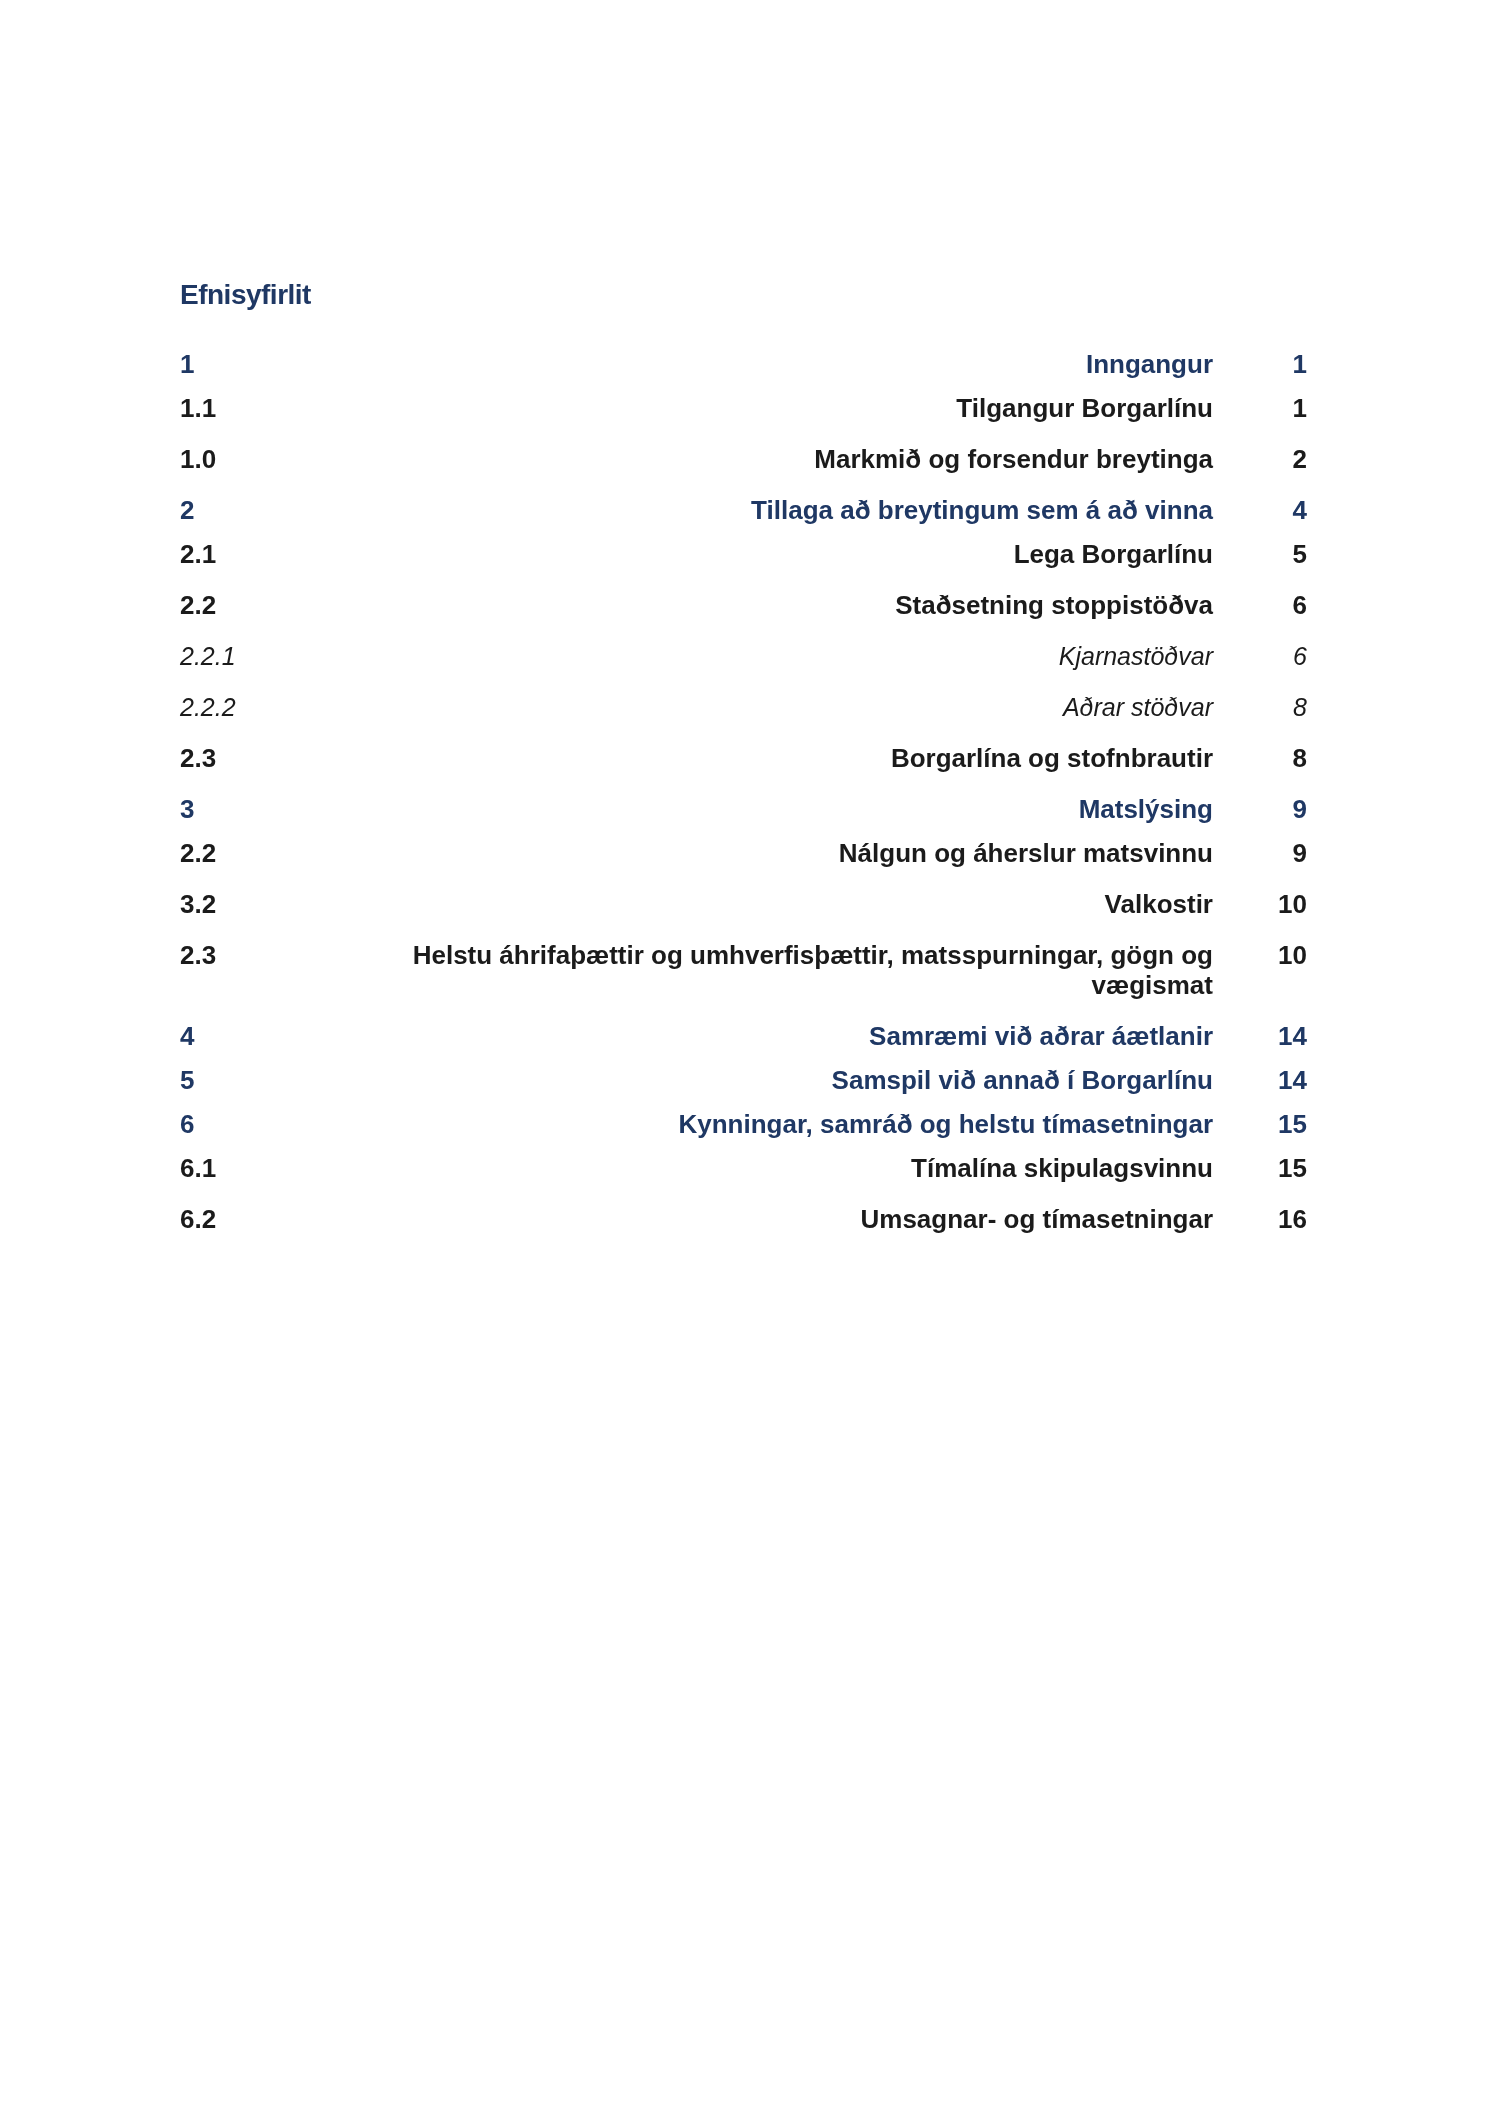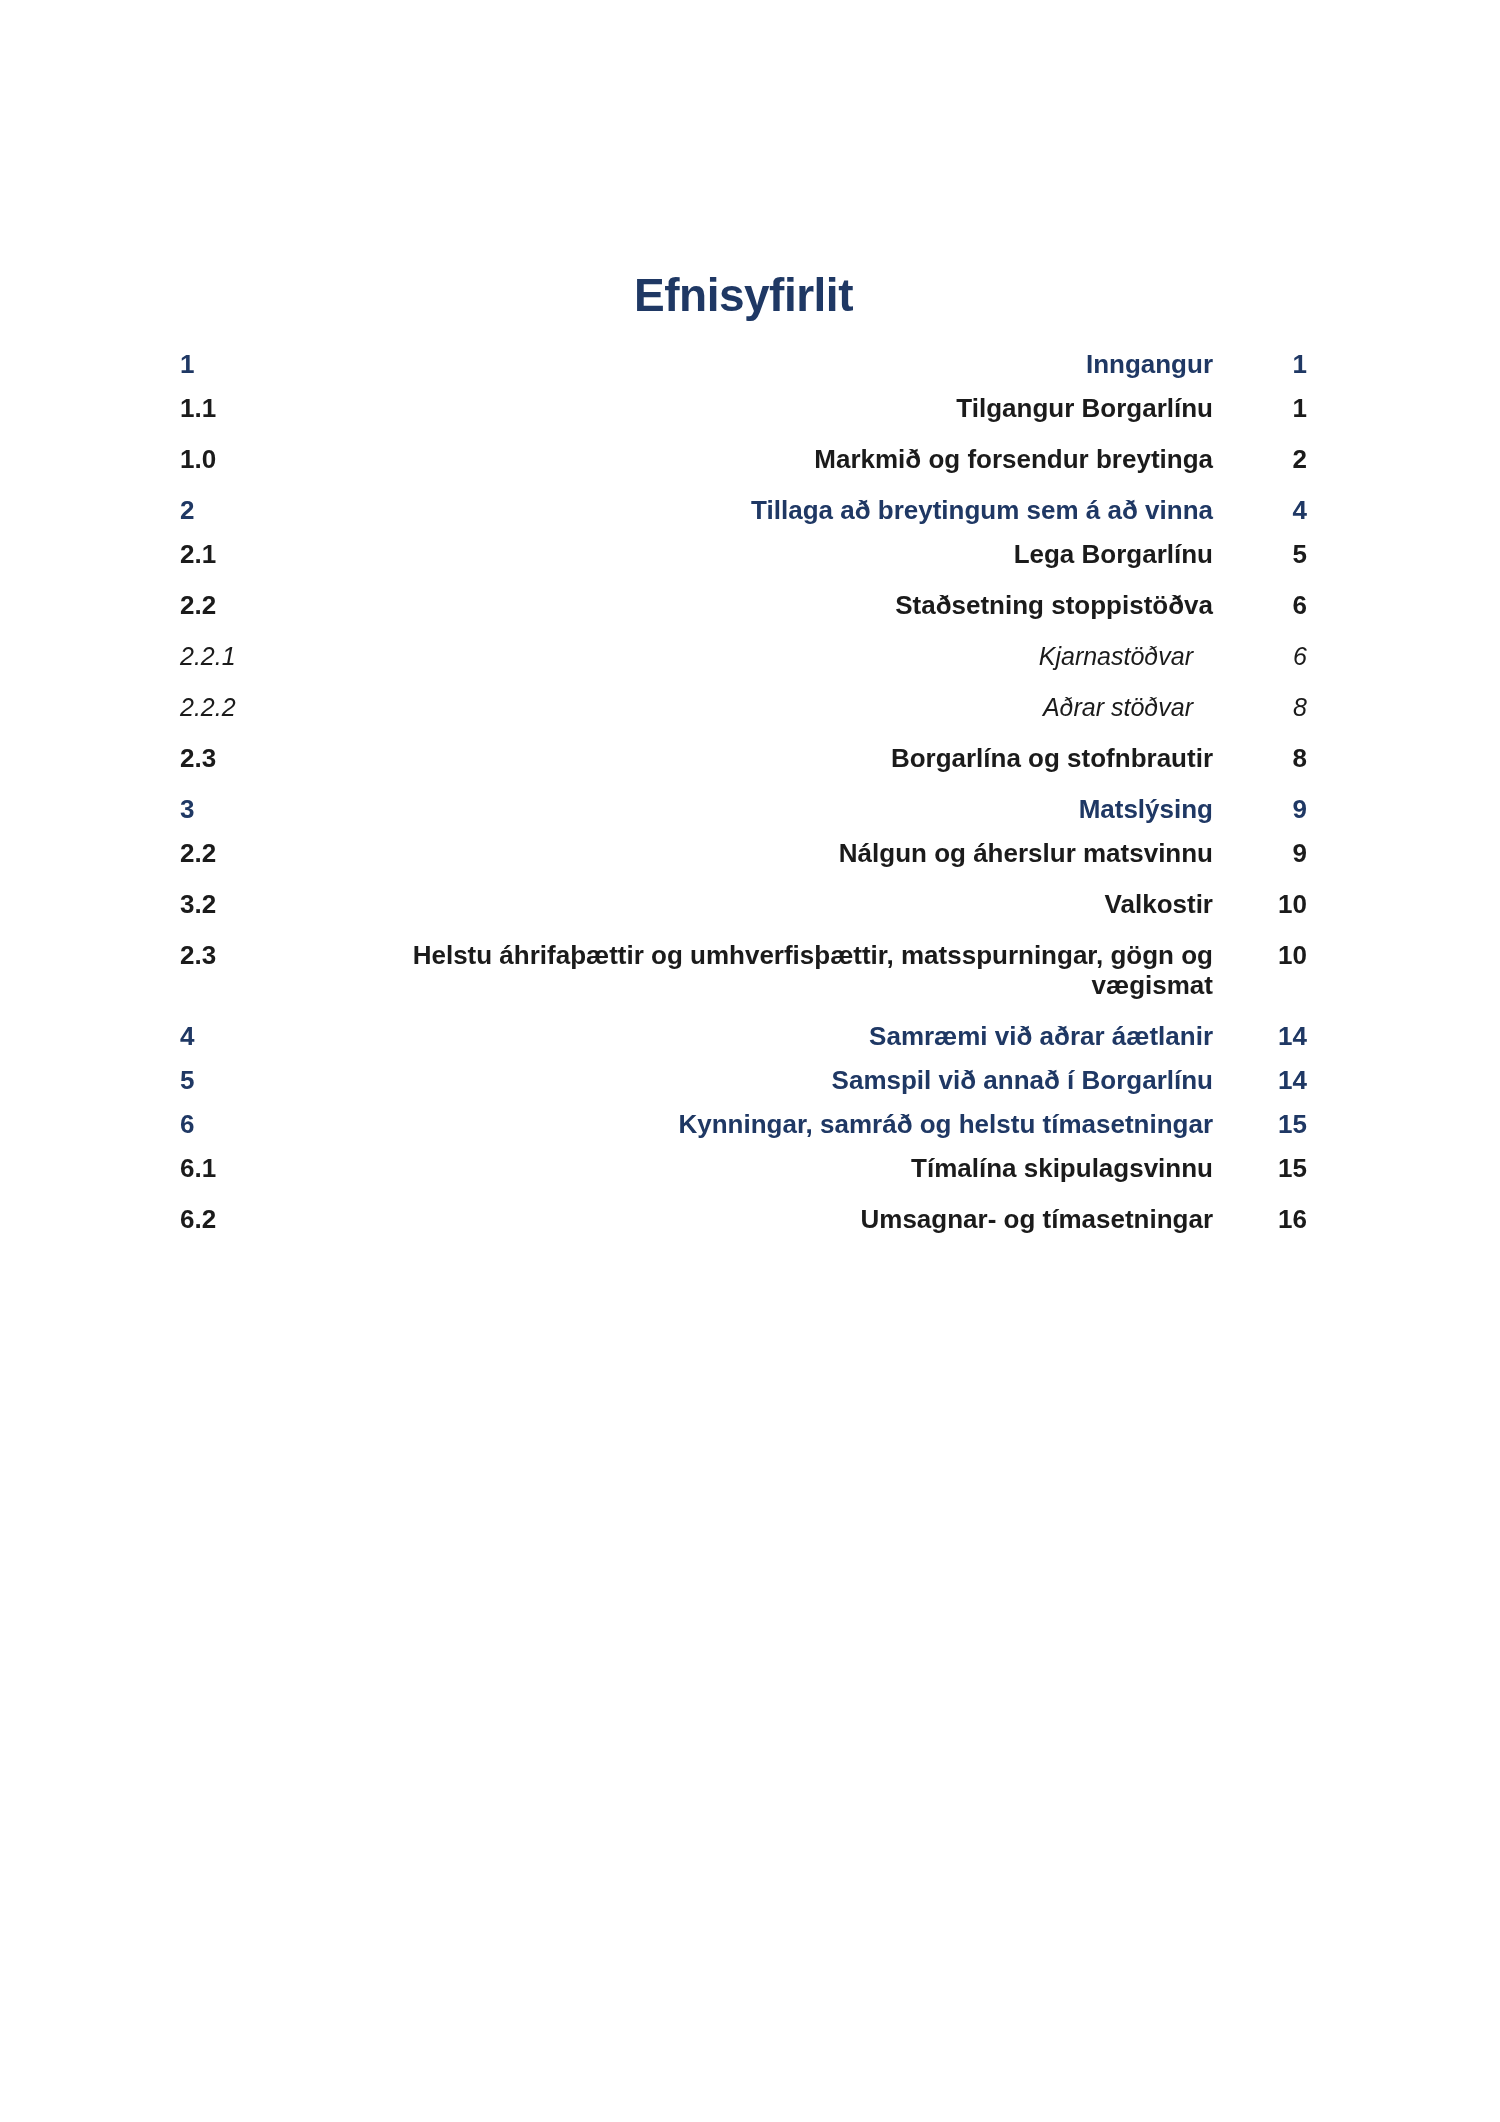--- a/index.html
+++ b/index.html
@@ -25,27 +25,26 @@
     height: 2122px;
     background: #ffffff;
   }
   .content {
     position: absolute;
     left: 180px;
     top: 272px;
     width: 1127px;
   }
   .doc-title {
-    font-size: 46px;
+    font-size: 28px;
     line-height: 46px;
     font-weight: bold;
     color: var(--accent);
     margin: 0 0 31px 0;
     letter-spacing: -0.5px;
-    text-align: center;
   }
   .toc-list {
     width: 100%;
   }
   .toc-row {
     display: flex;
     align-items: flex-start;
     font-size: 26px;
     line-height: 30px;
     margin-bottom: 21px;
@@ -73,21 +72,20 @@
     color: var(--accent);
     margin-top: 13px;
     margin-bottom: 14px;
   }
   .toc-row.l2 {
     font-weight: bold;
   }
   .toc-row.l3 {
     font-style: italic;
     font-size: 25px;
-    gap: 20px;
   }
 </style>
 </head>
 <body>
 
 <div class="page">
   <div class="content">
     <h1 class="doc-title">Efnisyfirlit</h1>
     <div class="toc-list">
         <div class="toc-row l1">

